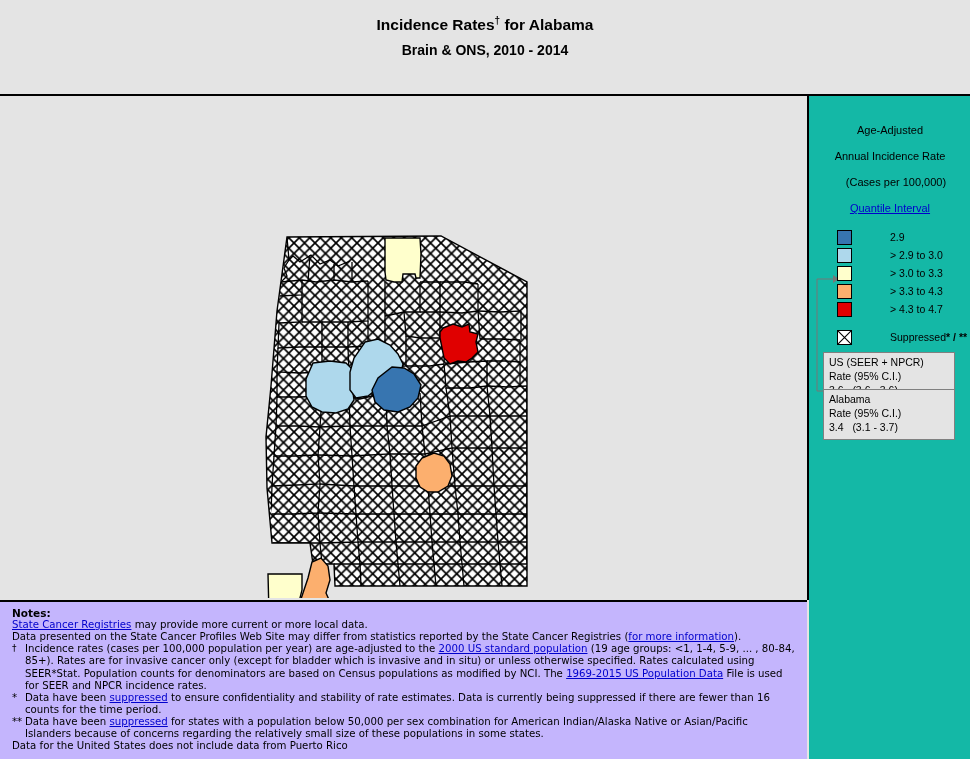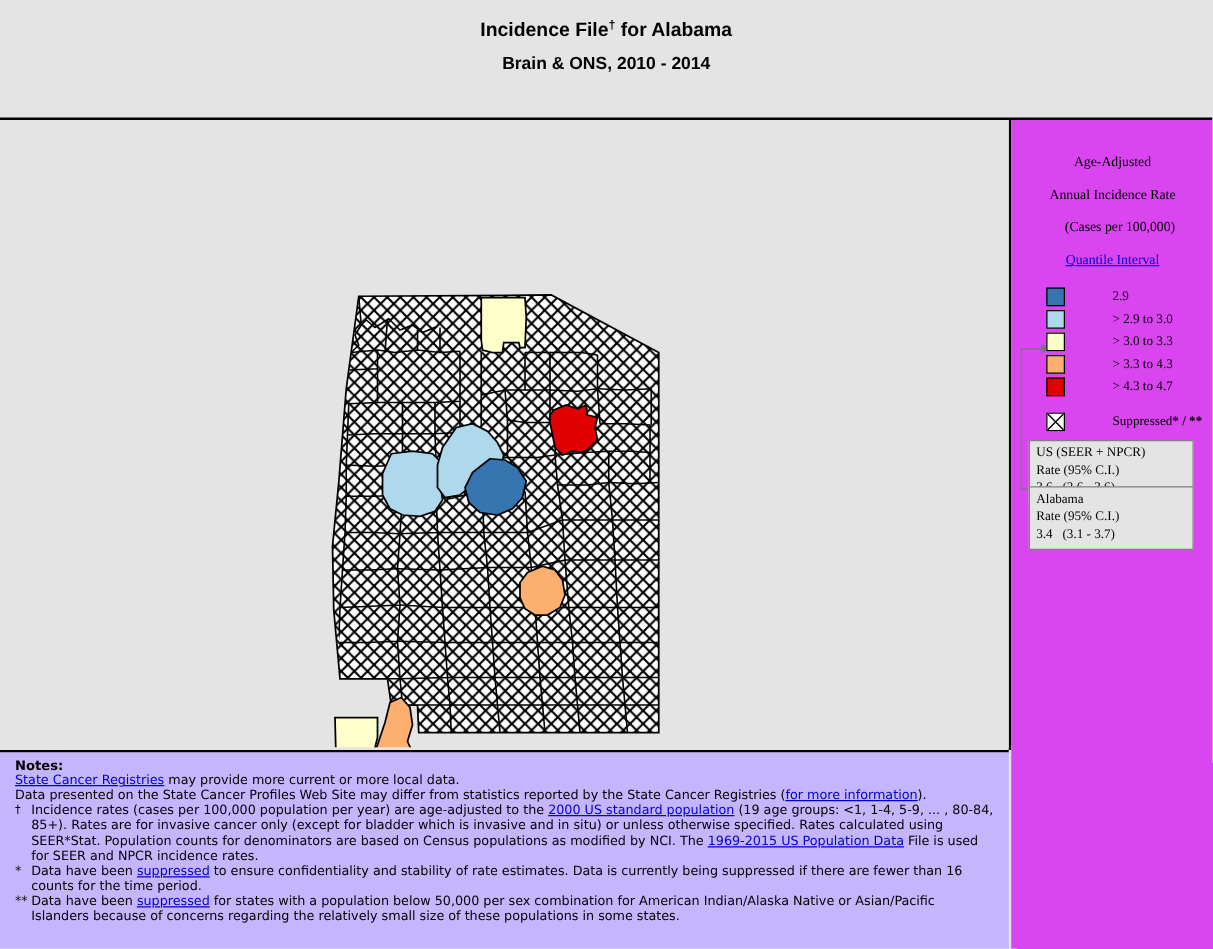--- a/index.html
+++ b/index.html
@@ -82,22 +82,22 @@
     overflow: hidden;
   }
   #map-svg { position: absolute; left: 0; top: 0; }
 
   
   #legend-pane {
     position: absolute;
     left: 809px; top: 0;
     width: 162px;
     height: 663px;
-    background: #d946ef;
-    font-family: Liberation Serif, serif;
+    background: #14b8a6;
+    font-family: Liberation Sans, sans-serif;
   }
   .legend-heading {
     text-align: center;
     font-size: 11px;
     color: #000;
     line-height: 1.1;
   }
   #lh1 { margin-top: 28px; }
   #lh2 { margin-top: 14px; }
   #lh3 { margin-top: 14px; margin-left: 12px; }
@@ -197,21 +197,21 @@
   .note-body {
     display: inline-block;
     width: 770px;
     vertical-align: top;
   }
 </style>
 </head>
 <body>
 
 <div id="title-block">
-  <div class="title-line" id="title-main"><span>Incidence File</span><sup class="dagger">†</sup><span> for Alabama</span></div>
+  <div class="title-line" id="title-main"><span>Incidence Rates</span><sup class="dagger">†</sup><span> for Alabama</span></div>
   <div class="title-line" id="title-sub1">Brain &amp; ONS, 2010 - 2014</div>
 </div>
 <div id="hr-top"></div>
 
 <div id="body-area">
 
   <div id="v-divider"></div>
 
   <div id="map-pane">
     <svg id="map-svg" width="807" height="502" viewBox="0 0 807 502">
@@ -368,20 +368,21 @@
     <div class="note-line"><a class="nlink">State Cancer Registries</a><span> may provide more current or more local data.</span></div>
 
     <div class="note-line"><span>Data presented on the State Cancer Profiles Web Site may differ from statistics reported by the State Cancer Registries (</span><a class="nlink">for more information</a><span>).</span></div>
 
     <div class="note-line"><span class="note-marker dag">†</span><span class="note-body"><span>Incidence rates (cases per 100,000 population per year) are age-adjusted to the </span><a class="nlink">2000 US standard population</a><span> (19 age groups: &lt;1, 1-4, 5-9, ... , 80-84, 85+). Rates are for invasive cancer only (except for bladder which is invasive and in situ) or unless otherwise specified. Rates calculated using SEER*Stat. Population counts for denominators are based on Census populations as modified  by NCI. The </span><a class="nlink">1969-2015 US Population Data</a><span> File is used for SEER and NPCR incidence rates.</span></span></div>
 
     <div class="note-line"><span class="note-marker">*</span><span class="note-body"><span>Data have been  </span><a class="nlink">suppressed</a><span>  to ensure confidentiality and stability of rate estimates. Data is currently being suppressed if there are fewer than 16 counts for the time period.</span></span></div>
 
     <div class="note-line"><span class="note-marker">**</span><span class="note-body"><span>Data have been </span><a class="nlink">suppressed</a><span> for states with a population below 50,000 per sex combination for American Indian/Alaska Native or Asian/Pacific Islanders because of concerns regarding the relatively small size of these populations in some states.</span></span></div>
 
+    <div class="note-line">Data for the United States does not include data from Puerto Rico</div>
   </div>
 
   <div id="legend-pane">
     <div class="legend-heading" id="lh1">Age-Adjusted</div>
     <div class="legend-heading" id="lh2">Annual Incidence Rate</div>
     <div class="legend-heading" id="lh3">(Cases per 100,000)</div>
     <a id="quantile-link">Quantile Interval</a>
 
     <svg id="pointer-svg" width="161" height="220">
       <path d="M30,63 L8,63 L8,175 L14,175" fill="none" stroke="#777" stroke-width="1"></path>

